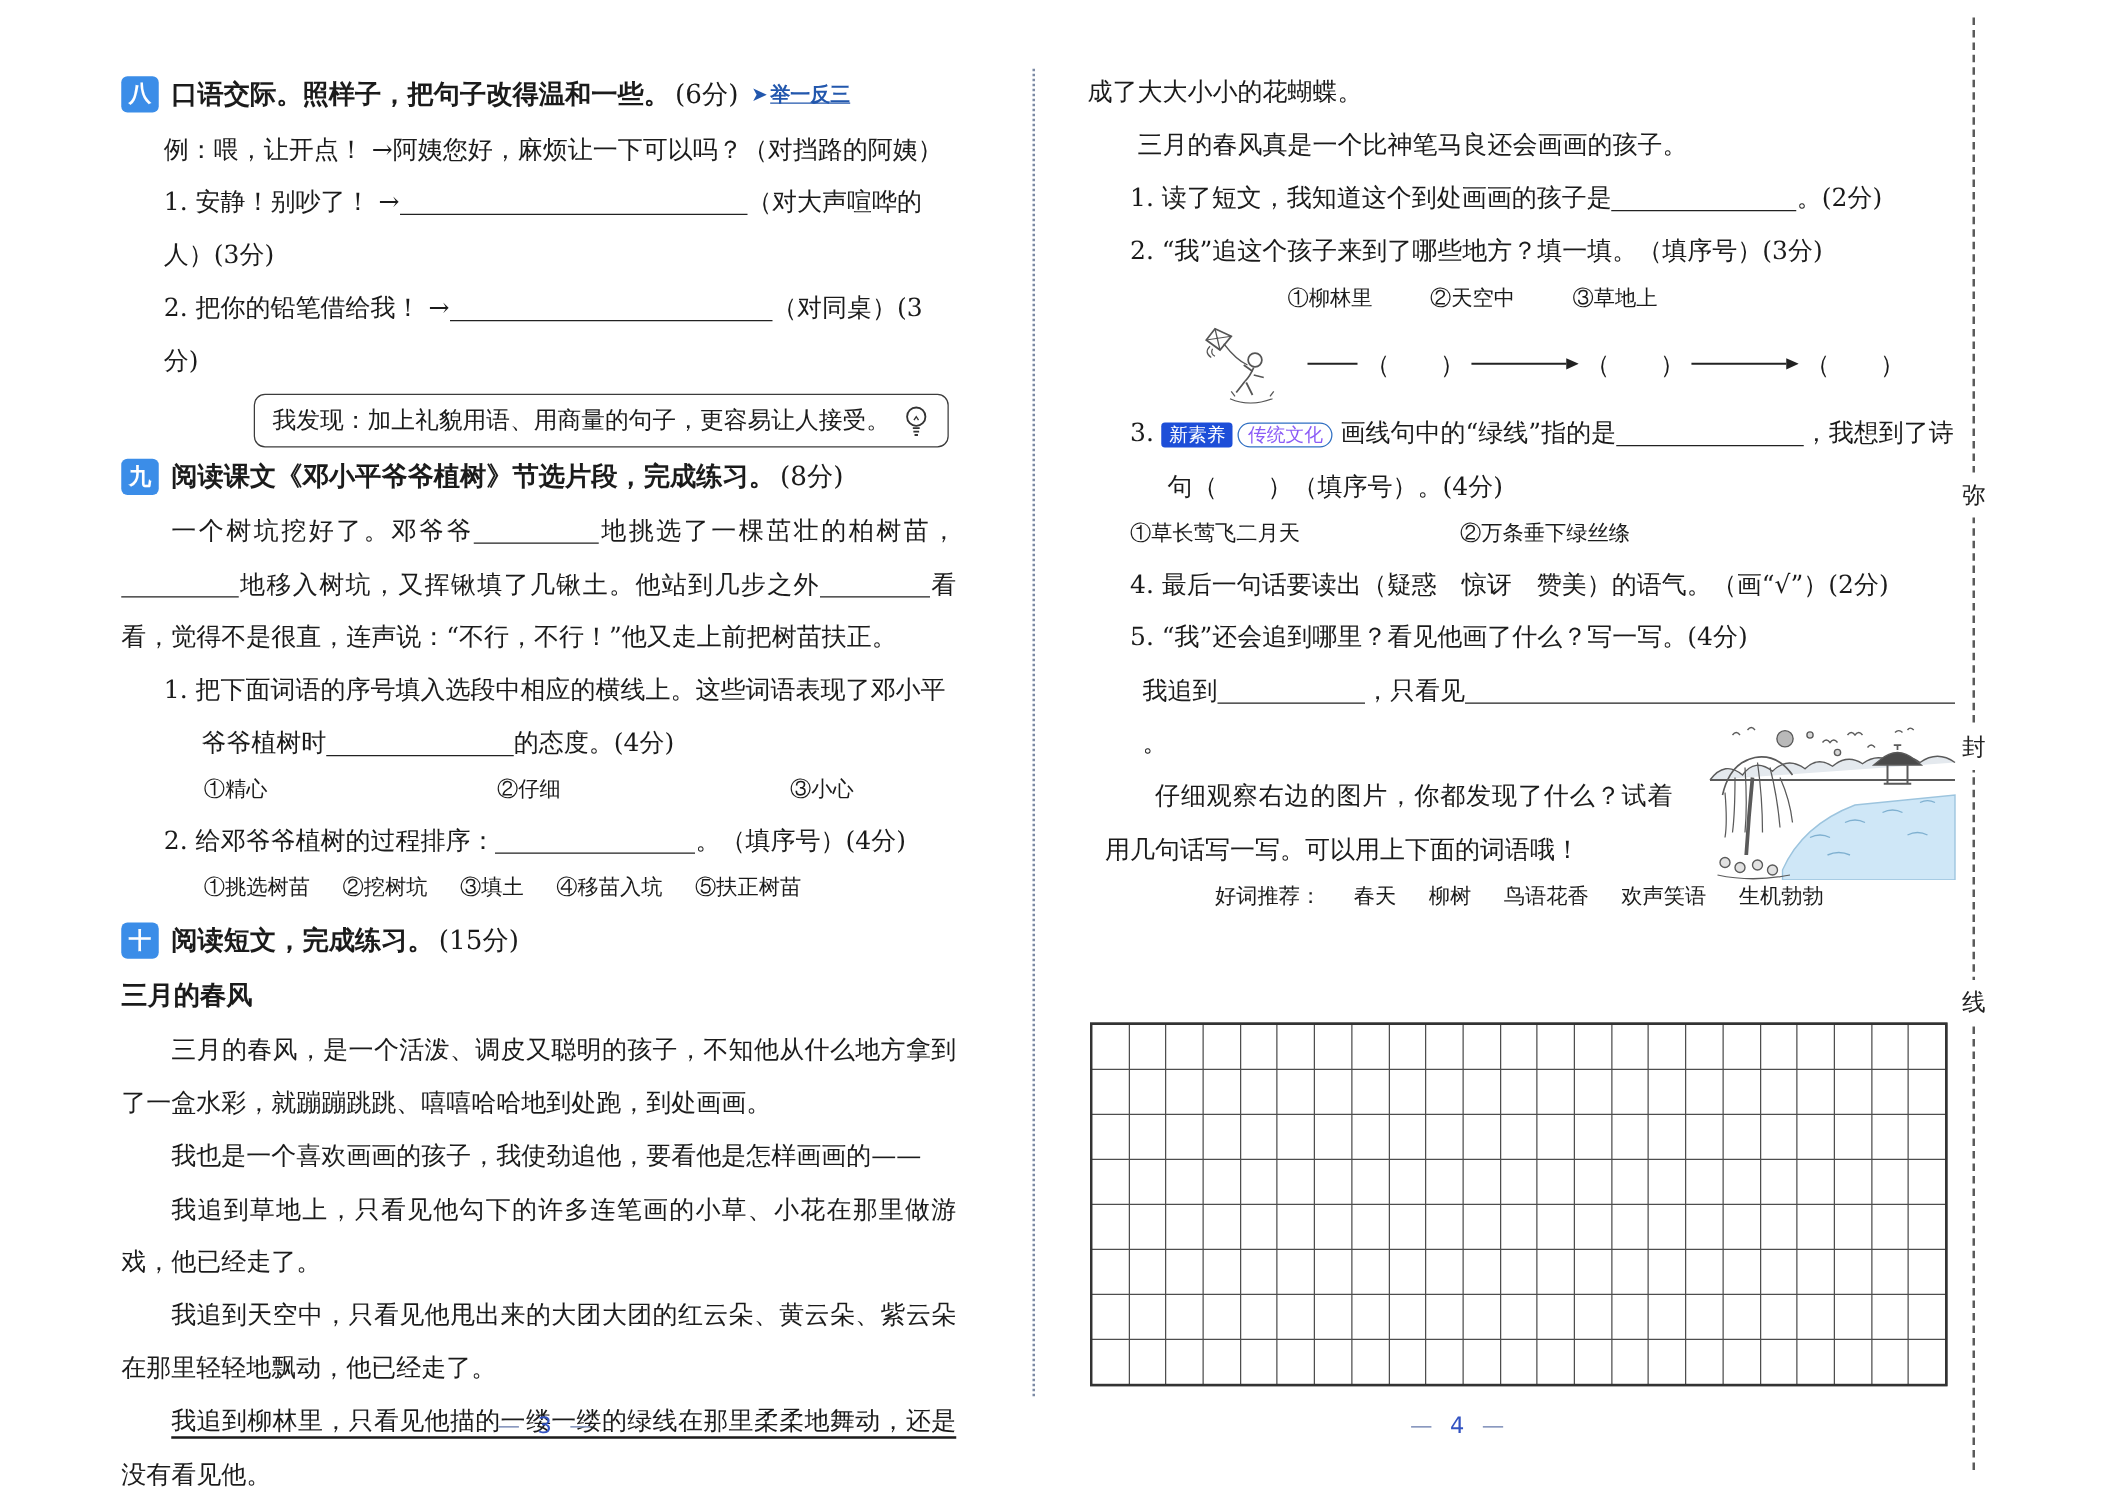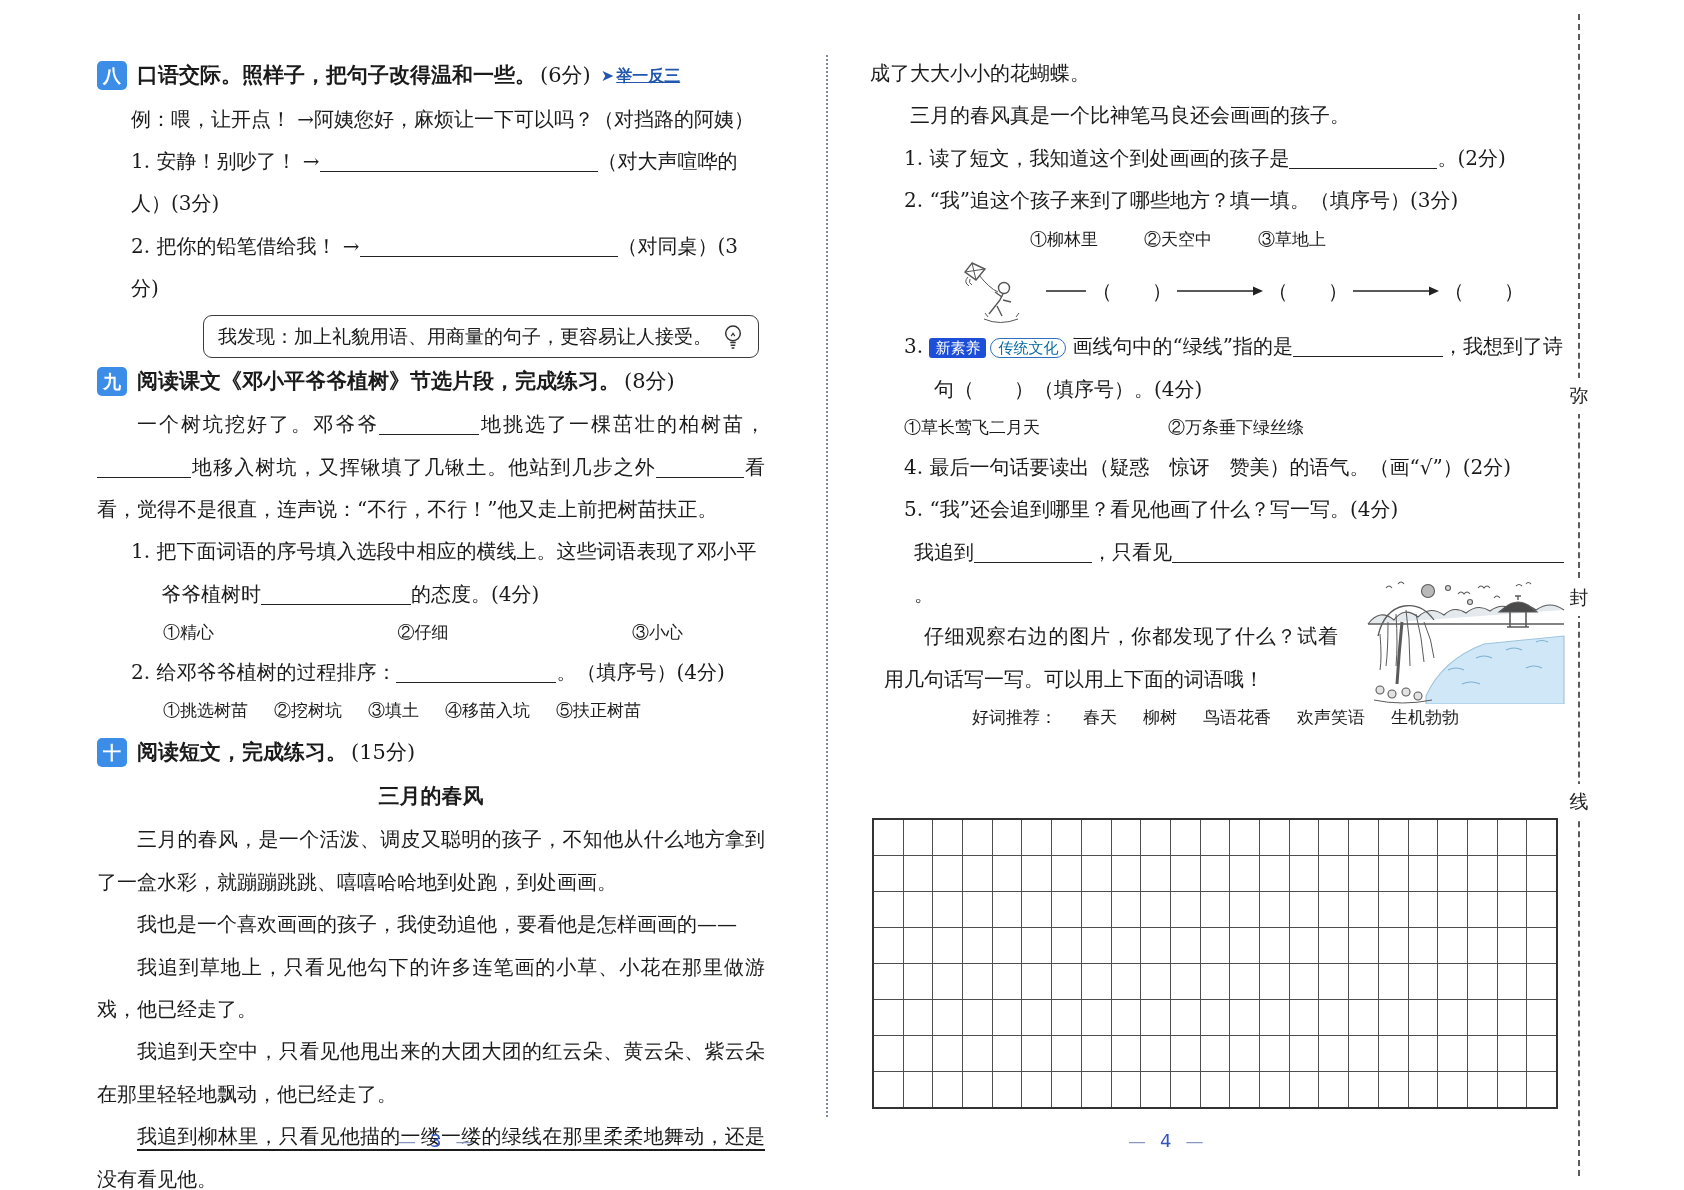--- a/index.html
+++ b/index.html
@@ -9,21 +9,21 @@
     font-family:"DejaVu Serif","Liberation Serif",serif; color:#1b1b1b; overflow:hidden;
   }
   .page { position:absolute; top:52px; }
   #pageL { left:97px;  width:668px; }
   #pageR { left:870px; width:700px; }
 
   .line { margin:0; font-size:20px; line-height:2.12; }
   .ml   { margin-left:34px; }
   .ind  { text-indent:2em; }
   .just { text-align:justify; }
-  .center { text-align:center; }
+  .center { }
 
   .hdr { display:flex; align-items:center; gap:10px; margin:8px 0 6px 0;
          font-family:"DejaVu Sans","Liberation Sans",sans-serif; font-size:21px; font-weight:700; line-height:1.5; }
   .badge { background:#3b8de8; color:#fff; border-radius:5px; min-width:30px; height:29px;
            padding:0 5px; display:inline-flex; align-items:center; justify-content:center;
            font-size:18px; font-weight:700; flex:0 0 auto; }
   .score { font-weight:400; font-family:"DejaVu Serif","Liberation Serif",serif; margin-left:-6px; }
   .tag   { color:#2257ad; font-size:16px; display:inline-flex; align-items:center; gap:2px; }
   .tag .t { text-decoration:underline; }
 
@@ -39,21 +39,21 @@
   .optsR3 { margin-left:34px; gap:128px; }
 
   .etitle { font-family:"DejaVu Sans","Liberation Sans",sans-serif; font-weight:700; font-size:21px; line-height:2.1; }
 
   .q { padding-left:64px; text-indent:-30px; }
 
   .diag { display:flex; align-items:center; gap:5px; margin:2px 0 2px 88px; font-size:20px; line-height:1.4; }
 
   .qbadge1 { background:#1d4ed8; color:#fff; font-family:"DejaVu Sans",sans-serif; font-size:15px;
              padding:1px 6px; border-radius:3px; margin-right:4px; }
-  .qbadge2 { color:#0369a1; font-family:"DejaVu Sans",sans-serif; font-size:15px; border:1.5px solid #2f6fc2;
+  .qbadge2 { color:#8b5cf6; font-family:"DejaVu Sans",sans-serif; font-size:15px; border:1.5px solid #2f6fc2;
              border-radius:11px; padding:0 7px; margin-right:6px; }
 
   .illu { position:absolute; right:4px; top:526px; width:200px; height:126px; }
 
   .s11body { width:454px; margin-left:14px; }
   .words { margin-left:102px; gap:26px; }
 
   .wgrid { position:absolute; left:2px; top:766px; width:686px; display:grid; grid-auto-rows:35px;
            gap:1px; background:#4e4e4e; border:2px solid #333; }
   .wgrid div { background:#fff; }

